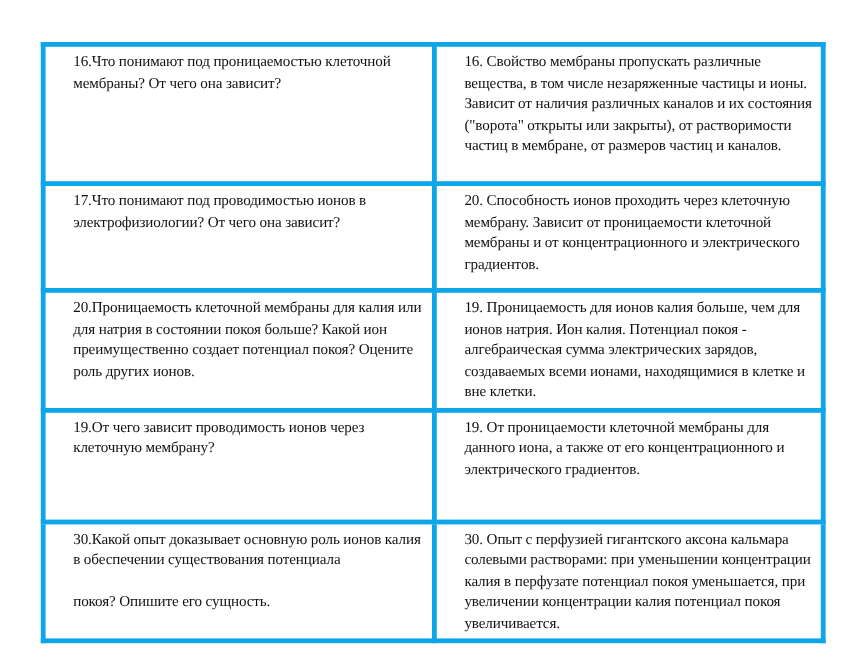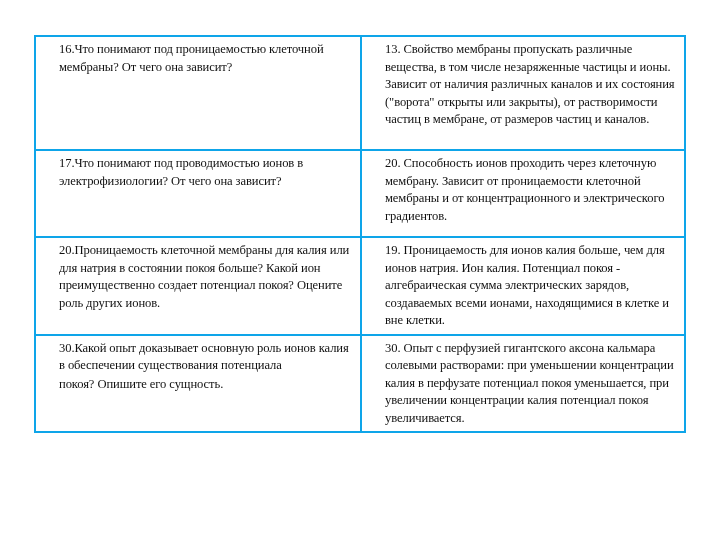--- a/index.html
+++ b/index.html
@@ -4,54 +4,58 @@
 <style>
   html, body { margin: 0; padding: 0; background: #ffffff; }
   body { width: 720px; height: 540px; position: relative; overflow: hidden;
          font-family: "Liberation Serif", "DejaVu Serif", serif; color: #111; }
   .qa-table {
     position: absolute; left: 34px; top: 35px; width: 650px;
     border-collapse: collapse; table-layout: fixed;
     border: 2px solid #000;
   }
   .qa-table td {
-    border: 2px solid #0ea5e9; vertical-align: top;
+    border: 4px solid #0ea5e9; vertical-align: top;
     padding: 4px 6px 4px 23px;
     font-size: 12.6px; line-height: 17.5px;
     letter-spacing: -0.1px;
   }
   .qa-table col.q { width: 326px; }
   .qa-table col.a { width: 324px; }
   .r16 td { height: 104px; }
   .r17 td { height: 77px; margin-top: 48px; }
   .r18 td { height: 82px; }
   .r19 td { height: 81px; }
   .r20 td { height: 83px; }
-  .q20-line2 { display: block; margin-top: 1px; }
+  .q20-line2 { display: block; margin-top: 17px; }
 </style>
 </head>
 <body>
 
 <table class="qa-table">
   <colgroup>
       <col class="q">
       <col class="a">
     </colgroup>
   <tbody>
     <tr class="r16">
       <td>16.Что понимают под проницаемостью клеточной мембраны? От чего она зависит?</td>
-      <td>13. Свойство мембраны пропускать различные вещества, в том числе незаряженные частицы и ионы. Зависит от наличия различных каналов и их состояния ("ворота" открыты или закрыты), от растворимости частиц в мембране, от размеров частиц и каналов.</td>
+      <td>16. Свойство мембраны пропускать различные вещества, в том числе незаряженные частицы и ионы. Зависит от наличия различных каналов и их состояния ("ворота" открыты или закрыты), от растворимости частиц в мембране, от размеров частиц и каналов.</td>
     </tr>
     <tr class="r17">
       <td>17.Что понимают под проводимостью ионов в электрофизиологии? От чего она зависит?</td>
       <td>20. Способность ионов проходить через клеточную мембрану. Зависит от проницаемости клеточной мембраны и от концентрационного и электрического градиентов.</td>
     </tr>
     <tr class="r18">
       <td>20.Проницаемость клеточной мембраны для калия или для натрия в состоянии покоя больше? Какой ион преимущественно создает потенциал покоя? Оцените роль других ионов.</td>
       <td>19. Проницаемость для ионов калия больше, чем для ионов натрия. Ион калия. Потенциал покоя - алгебраическая сумма электрических зарядов, создаваемых всеми ионами, находящимися в клетке и вне клетки.</td>
+    </tr>
+    <tr class="r19">
+      <td>19.От чего зависит проводимость ионов через клеточную мембрану?</td>
+      <td>19. От проницаемости клеточной мембраны для данного иона, а также от его концентрационного и электрического градиентов.</td>
     </tr>
     <tr class="r20">
       <td>
         <span>30.Какой опыт доказывает основную роль ионов калия в обеспечении существования потенциала</span>
         <span class="q20-line2">покоя? Опишите его сущность.</span>
       </td>
       <td>30. Опыт с перфузией гигантского аксона кальмара солевыми растворами: при уменьшении концентрации калия в перфузате потенциал покоя уменьшается, при увеличении концентрации калия потенциал покоя увеличивается.</td>
     </tr>
   </tbody>
 </table>

